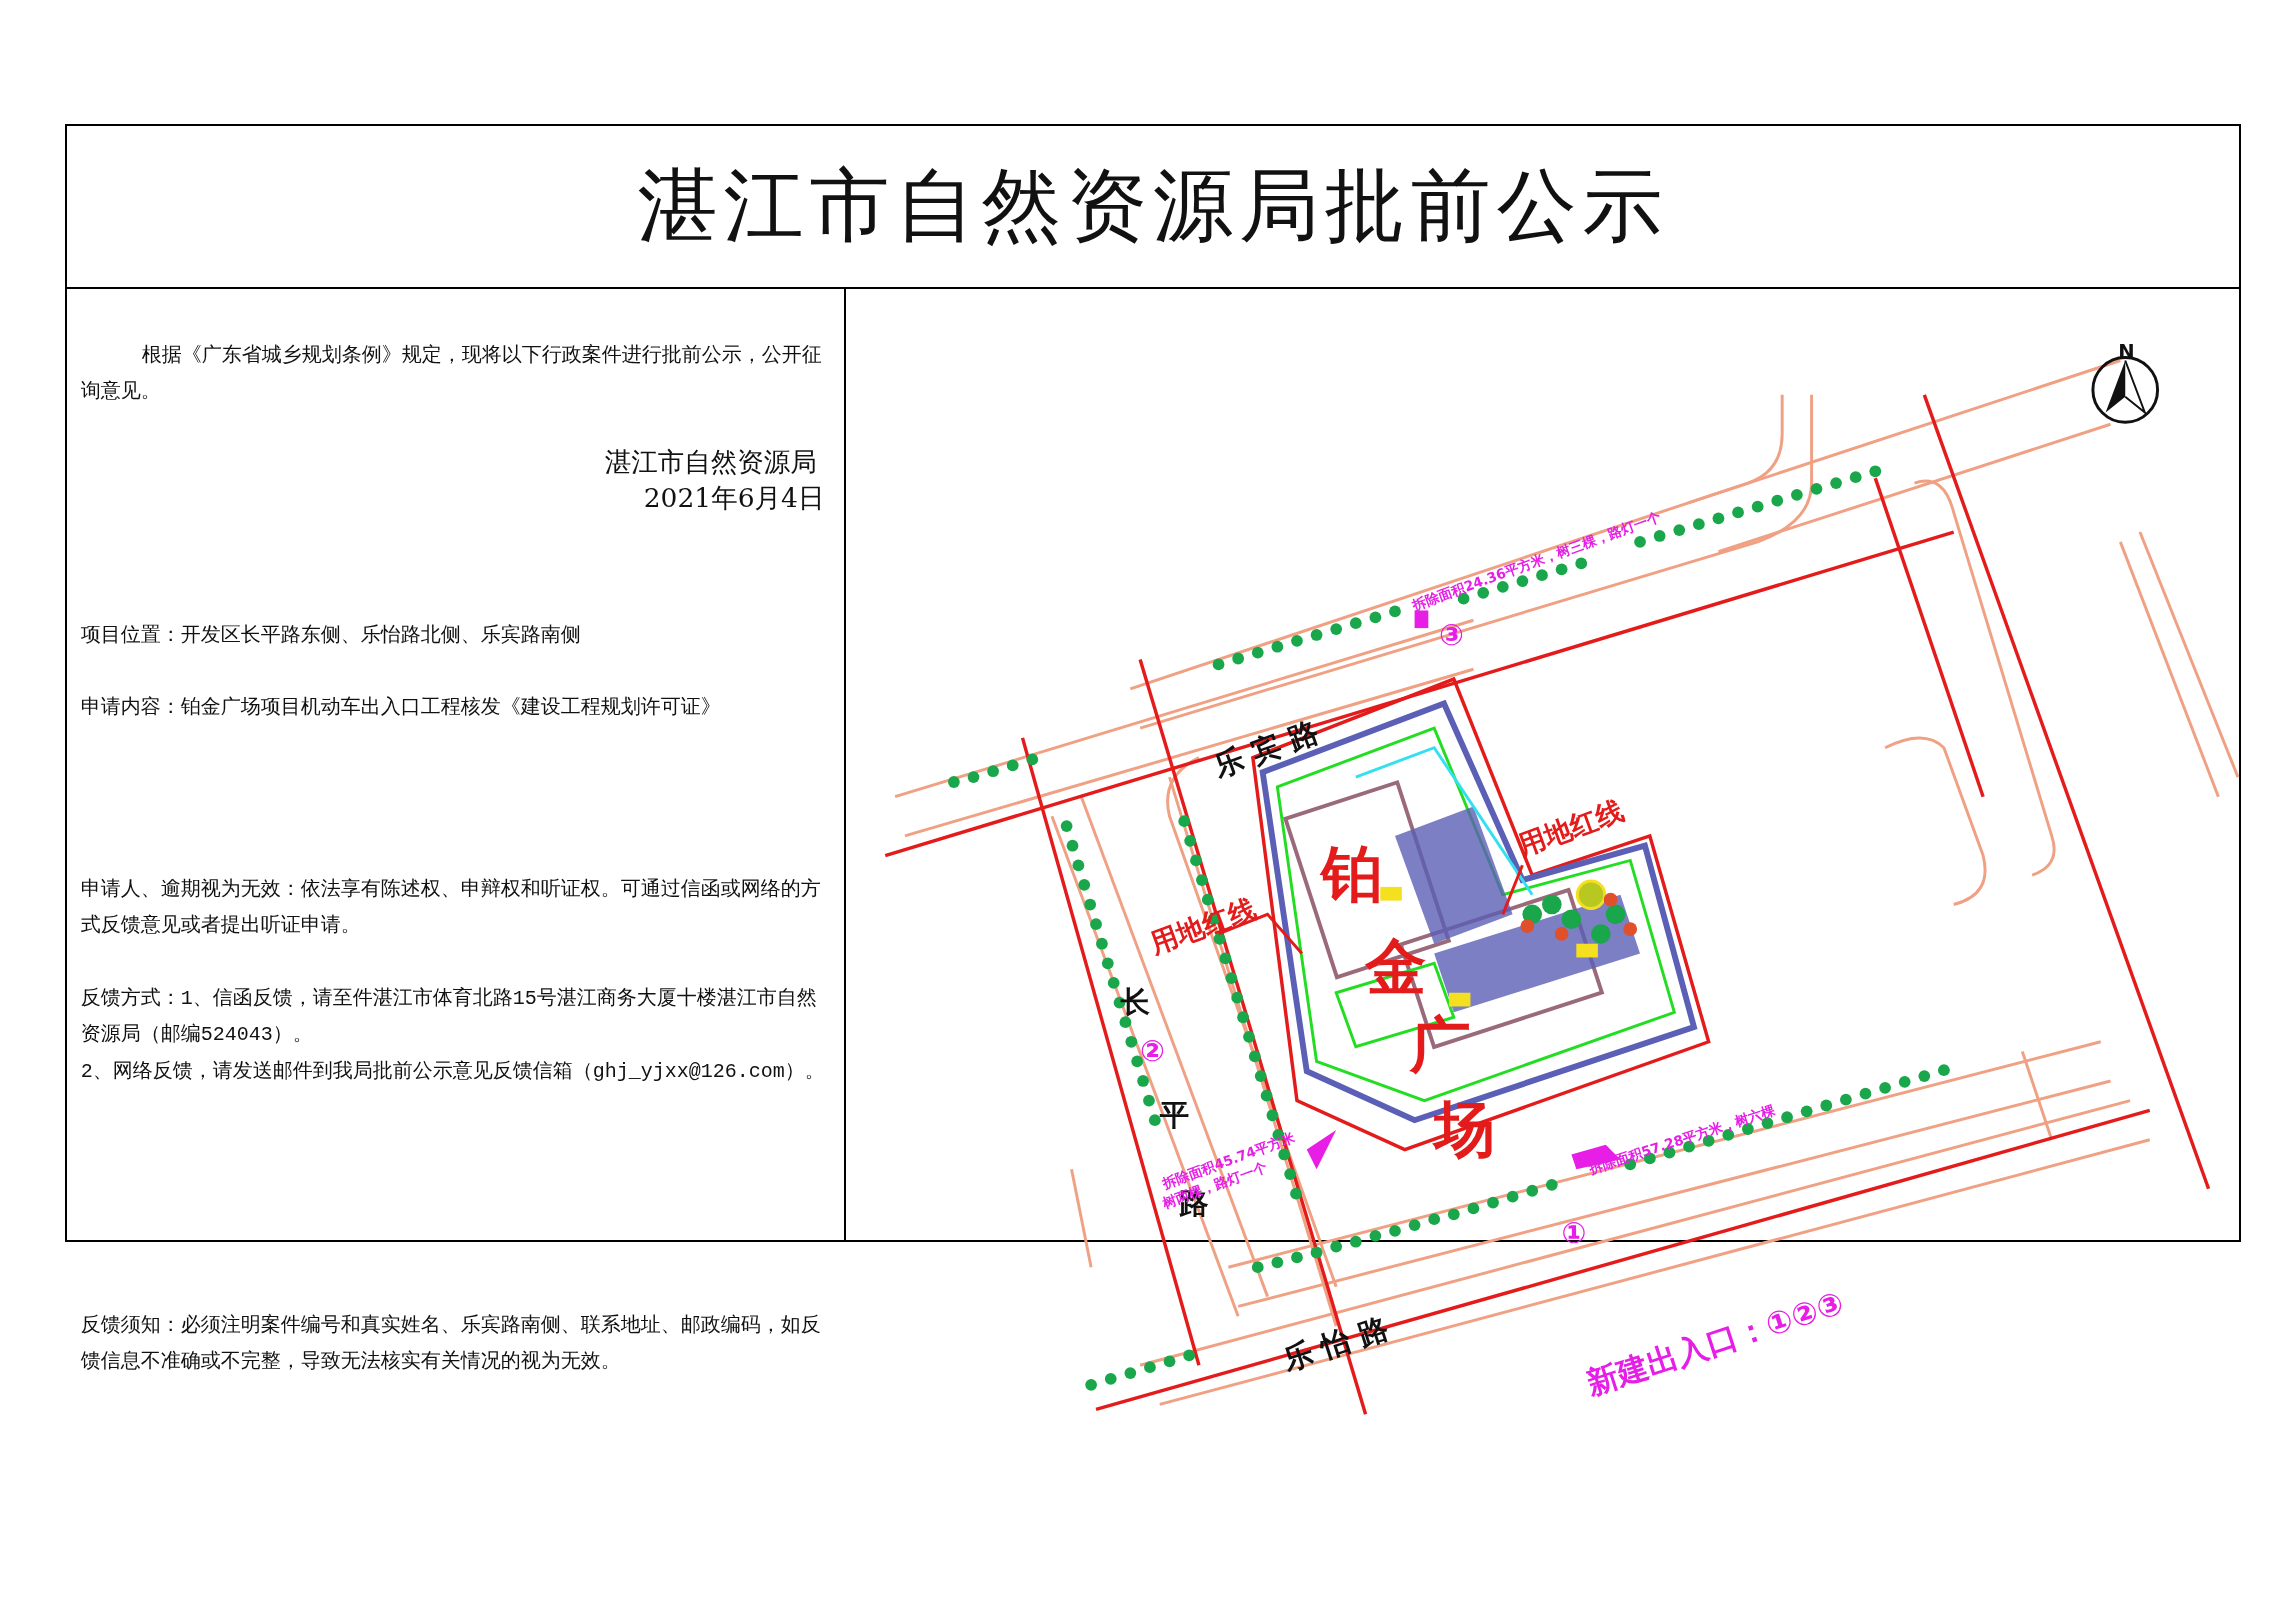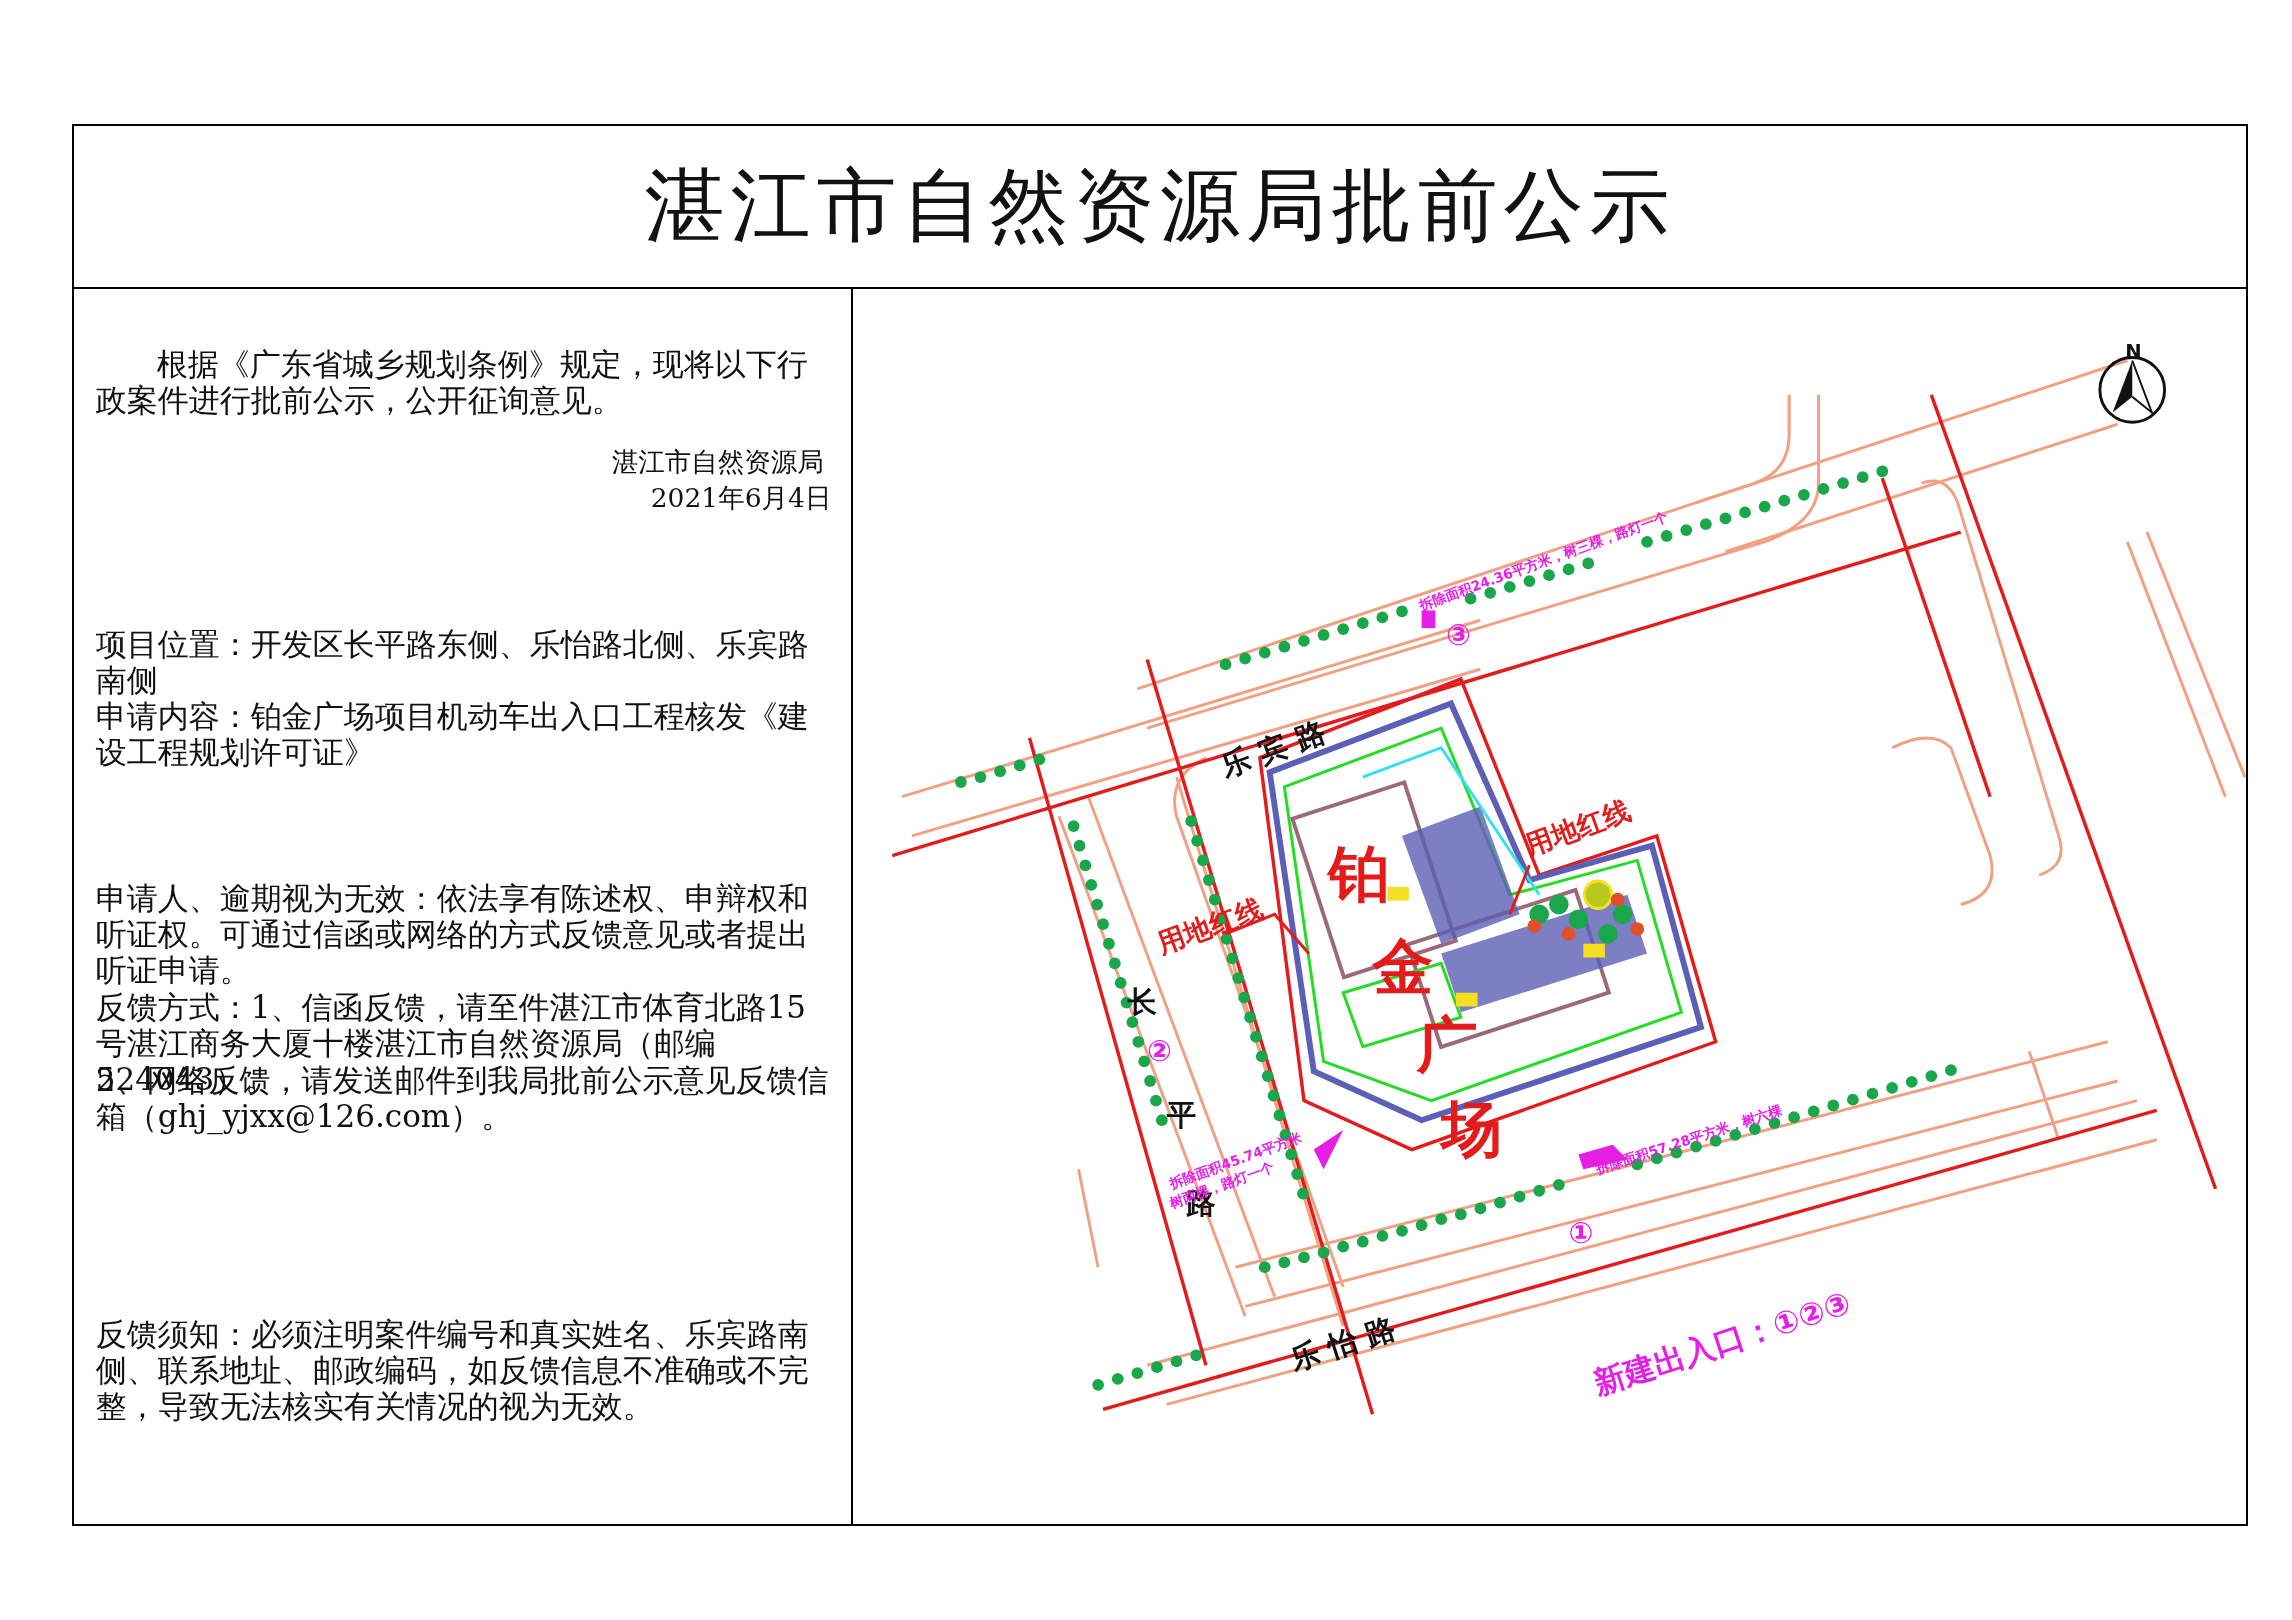--- a/index.html
+++ b/index.html
@@ -1,26 +1,26 @@
 <!DOCTYPE html>
 <html><head>
 <meta charset="utf-8">
 <style>
   html, body { margin: 0; padding: 0; background: #ffffff; }
   body { width: 2293px; height: 1620px; position: relative; overflow: hidden;
          font-family: "DejaVu Serif", "Liberation Serif", serif; color: #111; }
-  .frame { position: absolute; left: 72px; top: 124px; width: 2176px; height: 1402px;
+  .frame { position: absolute; left: 65px; top: 124px; width: 2176px; height: 1118px;
            border: 2.9px solid #000; box-sizing: border-box; }
   .title-row { position: absolute; left: 0; top: 0; right: 0; height: 161px;
                border-bottom: 2px solid #000; display: flex; align-items: center; justify-content: center; }
   .title { font-size: 80px; letter-spacing: 5.9px; font-family: "DejaVu Sans", "Liberation Sans", sans-serif; }
   .left-col { position: absolute; left: 0; top: 161px; width: 779px; bottom: 0;
               border-right: 2.9px solid #000; box-sizing: border-box; padding: 0 7.8px; }
   .right-col { position: absolute; left: 779px; top: 161px; right: 0; bottom: 0; }
-  .p { font-size: 31px; line-height: 36px; margin: 12px; }
+  .p { font-size: 20px; line-height: 36px; margin: 4px; font-family: Liberation Mono, monospace; }
   .intro { position: absolute; top: 47px; left: 9.8px; right: 5.9px; text-indent: 61px; }
   .sign { position: absolute; top: 157px; right: 19.6px; text-align: left; font-size: 26.5px; line-height: 36px; }
   .sec { position: absolute; left: 9.8px; right: 5.9px; }
   svg text { font-family: "DejaVu Sans", "Liberation Sans", sans-serif; }
 </style>
 </head>
 <body>
 
 <div class="frame">
   <div class="title-row">

